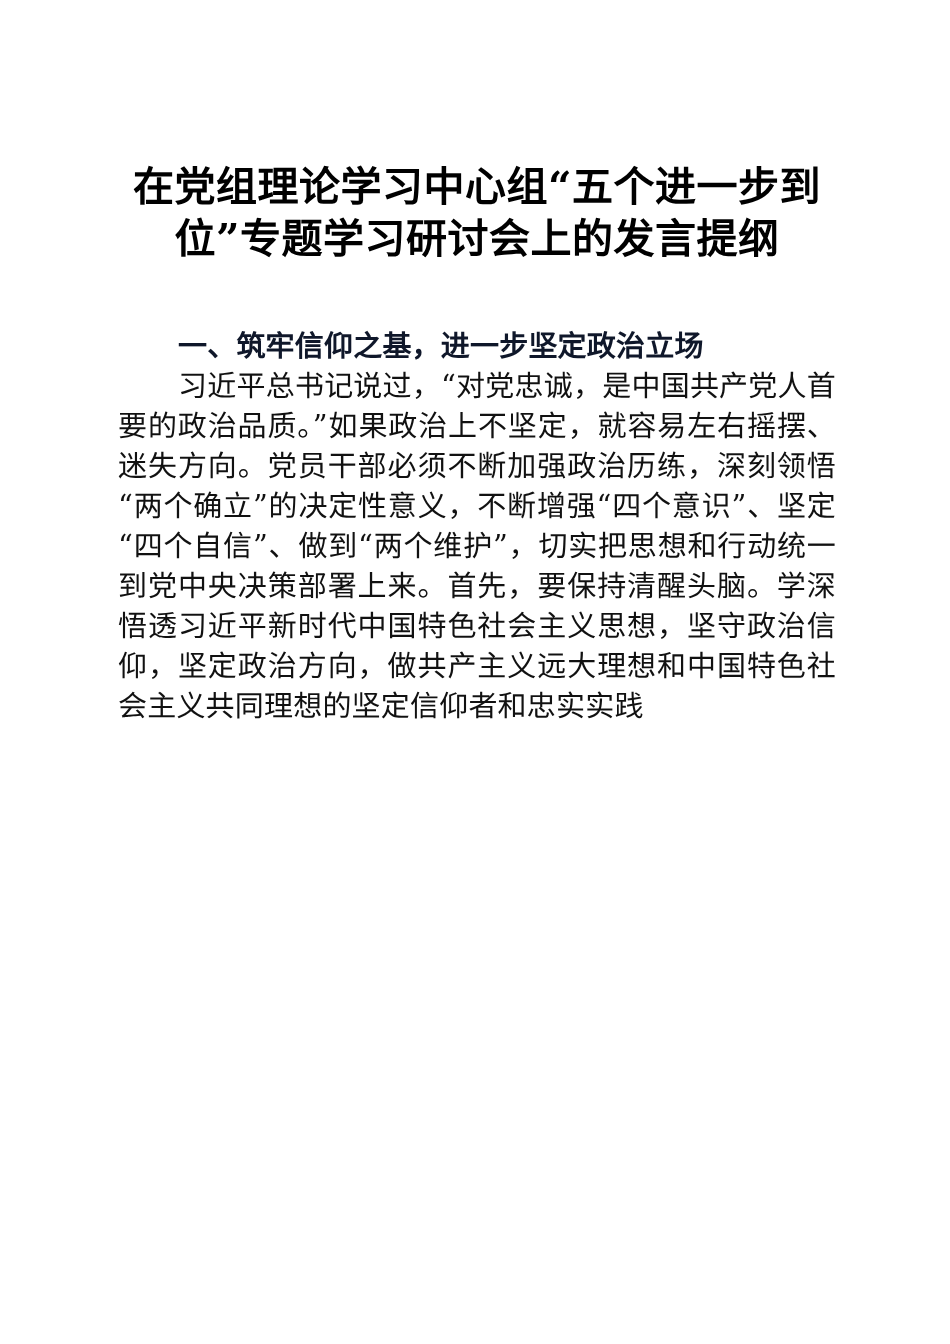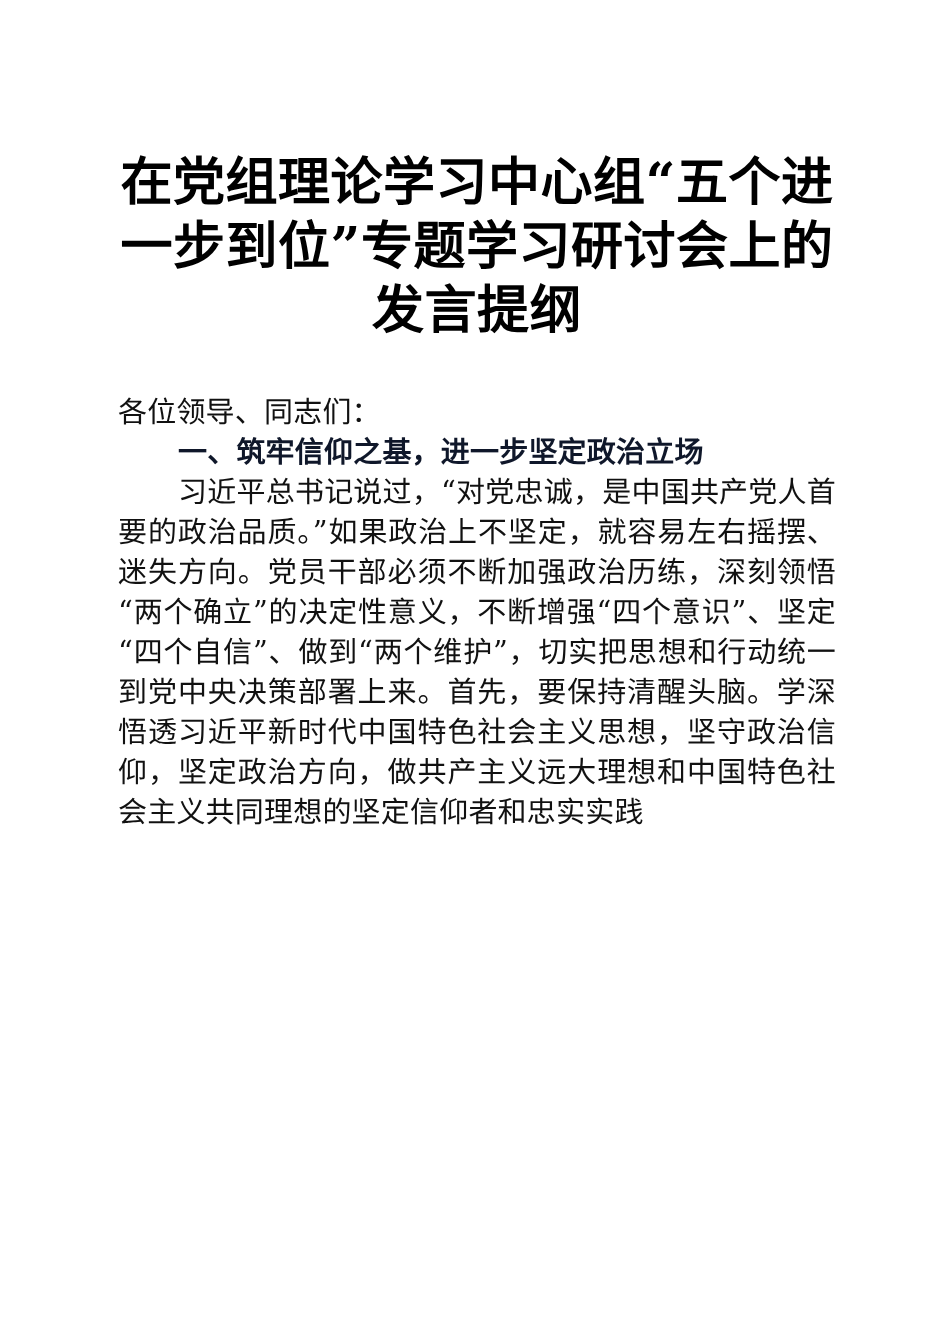--- a/index.html
+++ b/index.html
@@ -28,26 +28,26 @@
     position: absolute;
     left: 118px;
     top: 150px;
     width: 718px;
   }
 
   
   .doc-title {
     font-family: "DejaVu Serif", "Liberation Serif", serif;
     font-weight: bold;
-    font-size: 52px;
-    line-height: 64px;
+    font-size: 41px;
+    line-height: 52px;
     text-align: center;
     color: #000000;
     letter-spacing: 0.5px;
-    margin: 0;
+    margin: 11px;
     padding: 0 0 0 0;
     word-break: break-all;
     text-align-last: center;
   }
 
   .title-spacer {
     height: 50px;
   }
 
   
@@ -94,21 +94,20 @@
 <body>
 
 <div class="page">
 
   <div class="content">
 
     <h1 class="doc-title">在党组理论学习中心组“五个进一步到位”专题学习研讨会上的发言提纲</h1>
 
     <div class="title-spacer"></div>
 
-    <p class="para salutation">各位领导、同志们：</p>
 
 
     <p class="section-heading">一、筑牢信仰之基，进一步坚定政治立场</p>
 
     <p class="para indent lastline-hint">习近平总书记说过，“对党忠诚，是中国共产党人首要的政治品质。”如果政治上不坚定，就容易左右摇摆、迷失方向。党员干部必须不断加强政治历练，深刻领悟“两个确立”的决定性意义，不断增强“四个意识”、坚定“四个自信”、做到“两个维护”，切实把思想和行动统一到党中央决策部署上来。首先，要保持清醒头脑。学深悟透习近平新时代中国特色社会主义思想，坚守政治信仰，坚定政治方向，做共产主义远大理想和中国特色社会主义共同理想的坚定信仰者和忠实实践</p>
 
   </div>
 
 </div>
 

